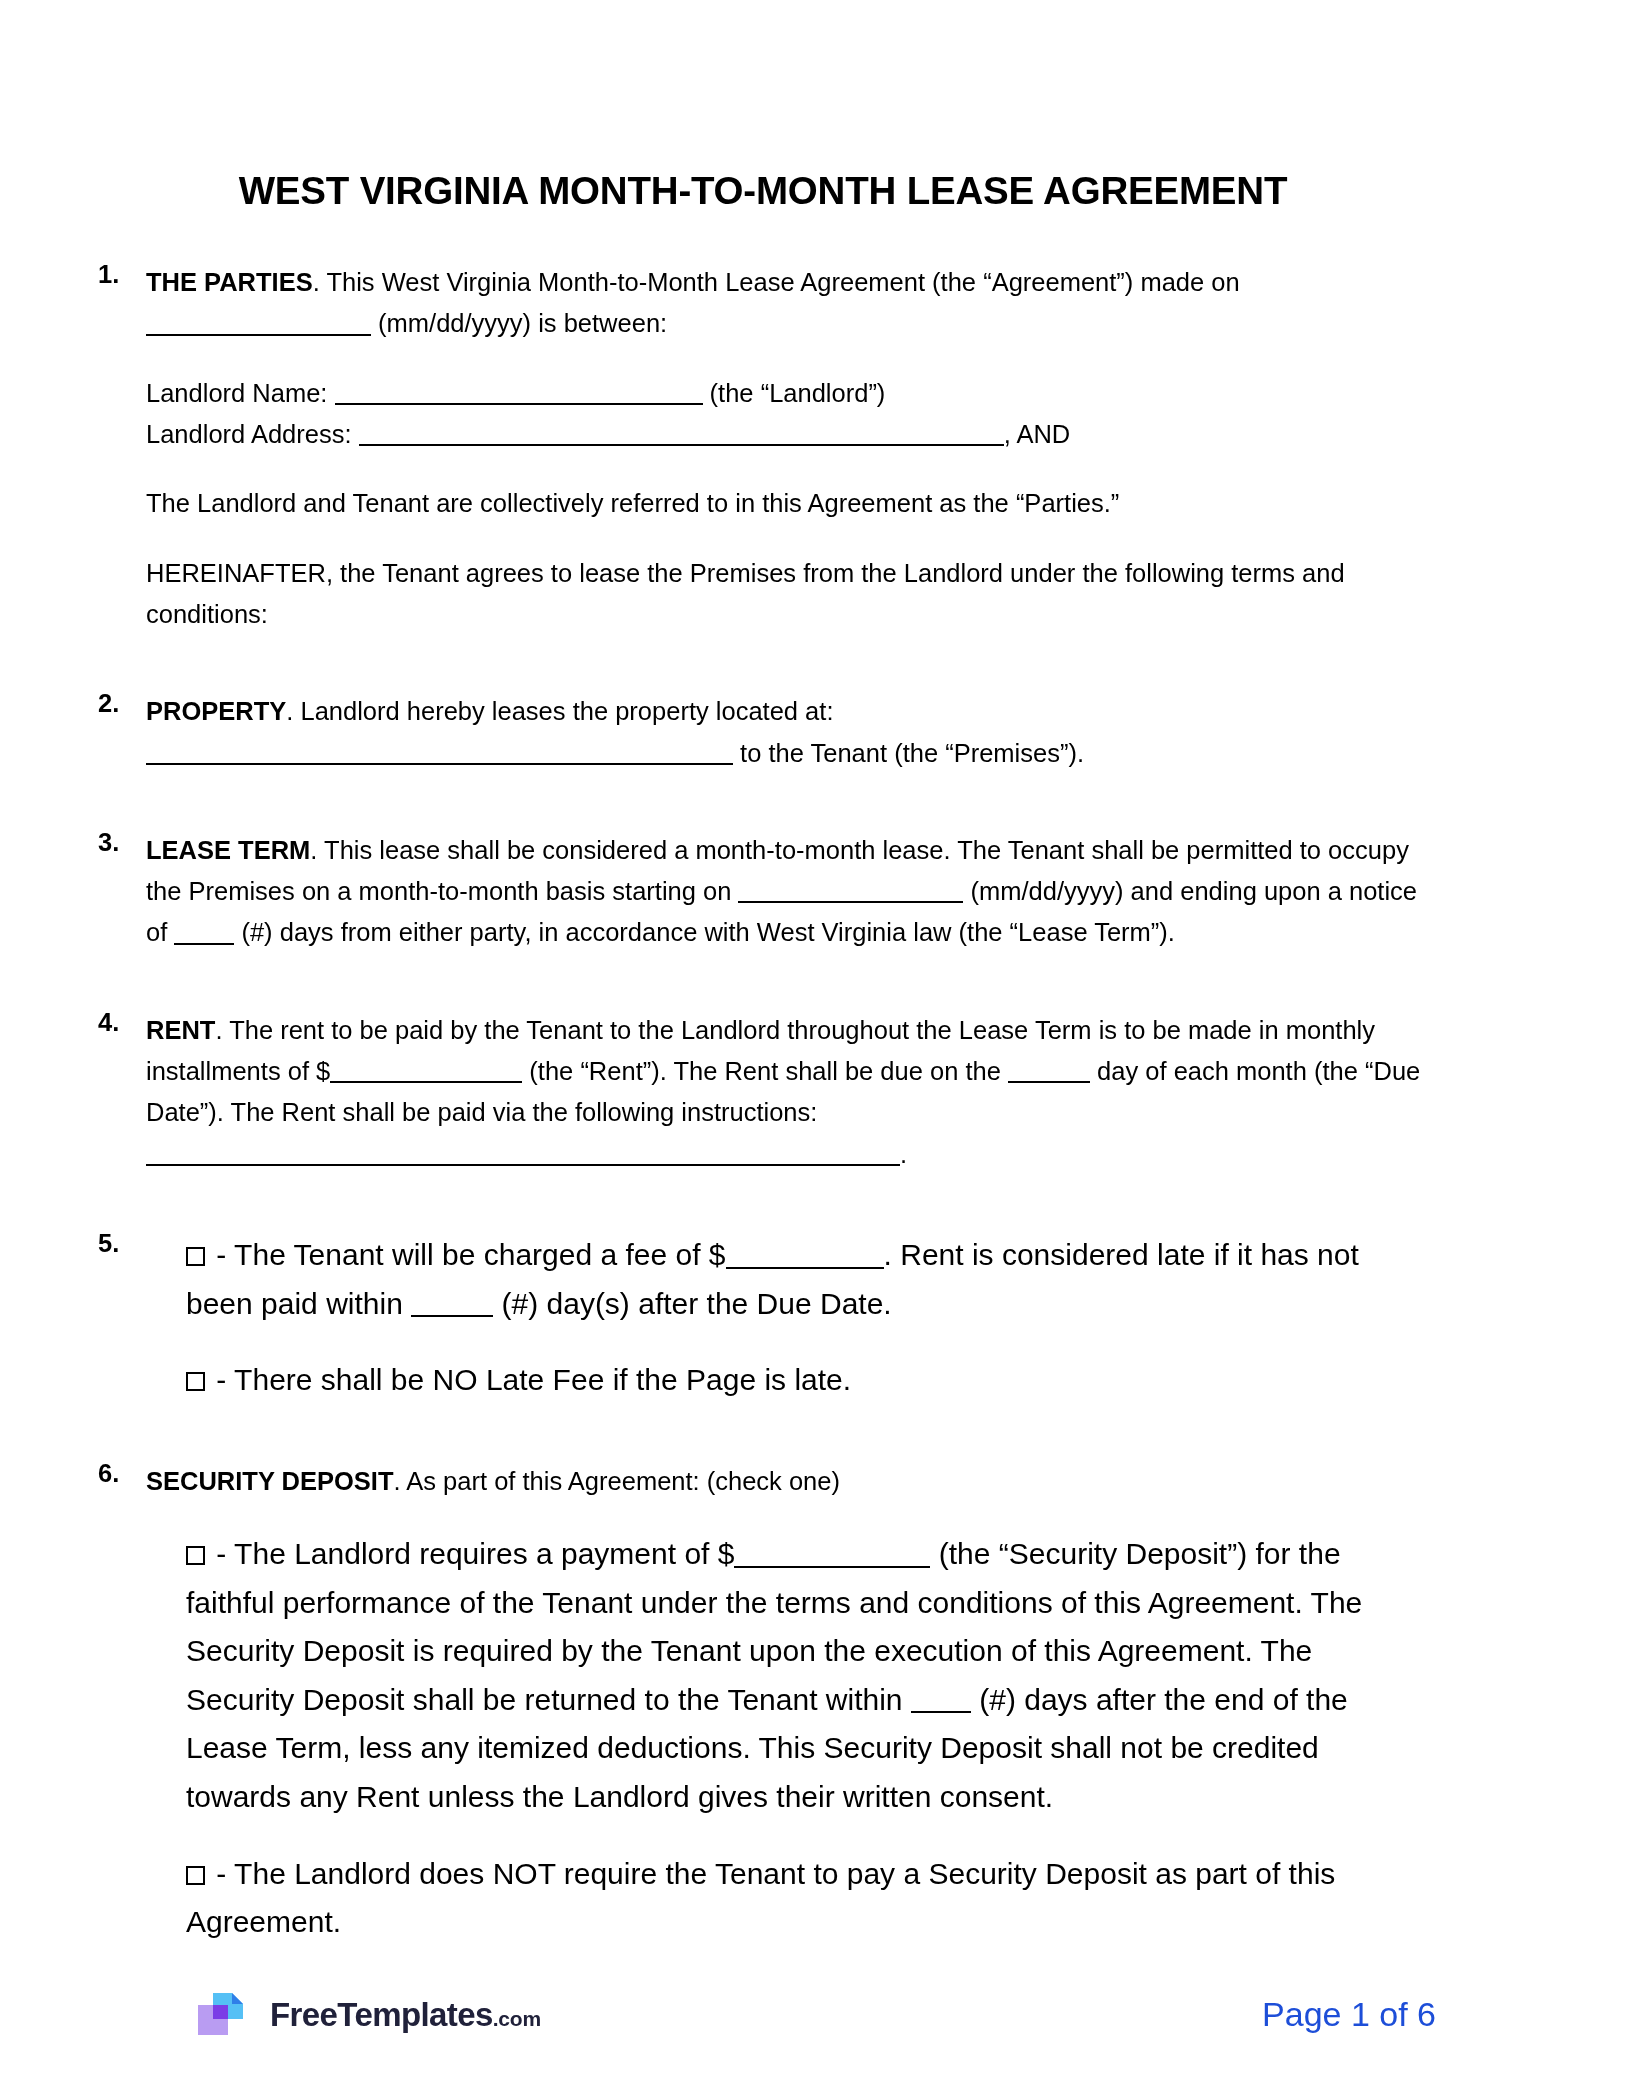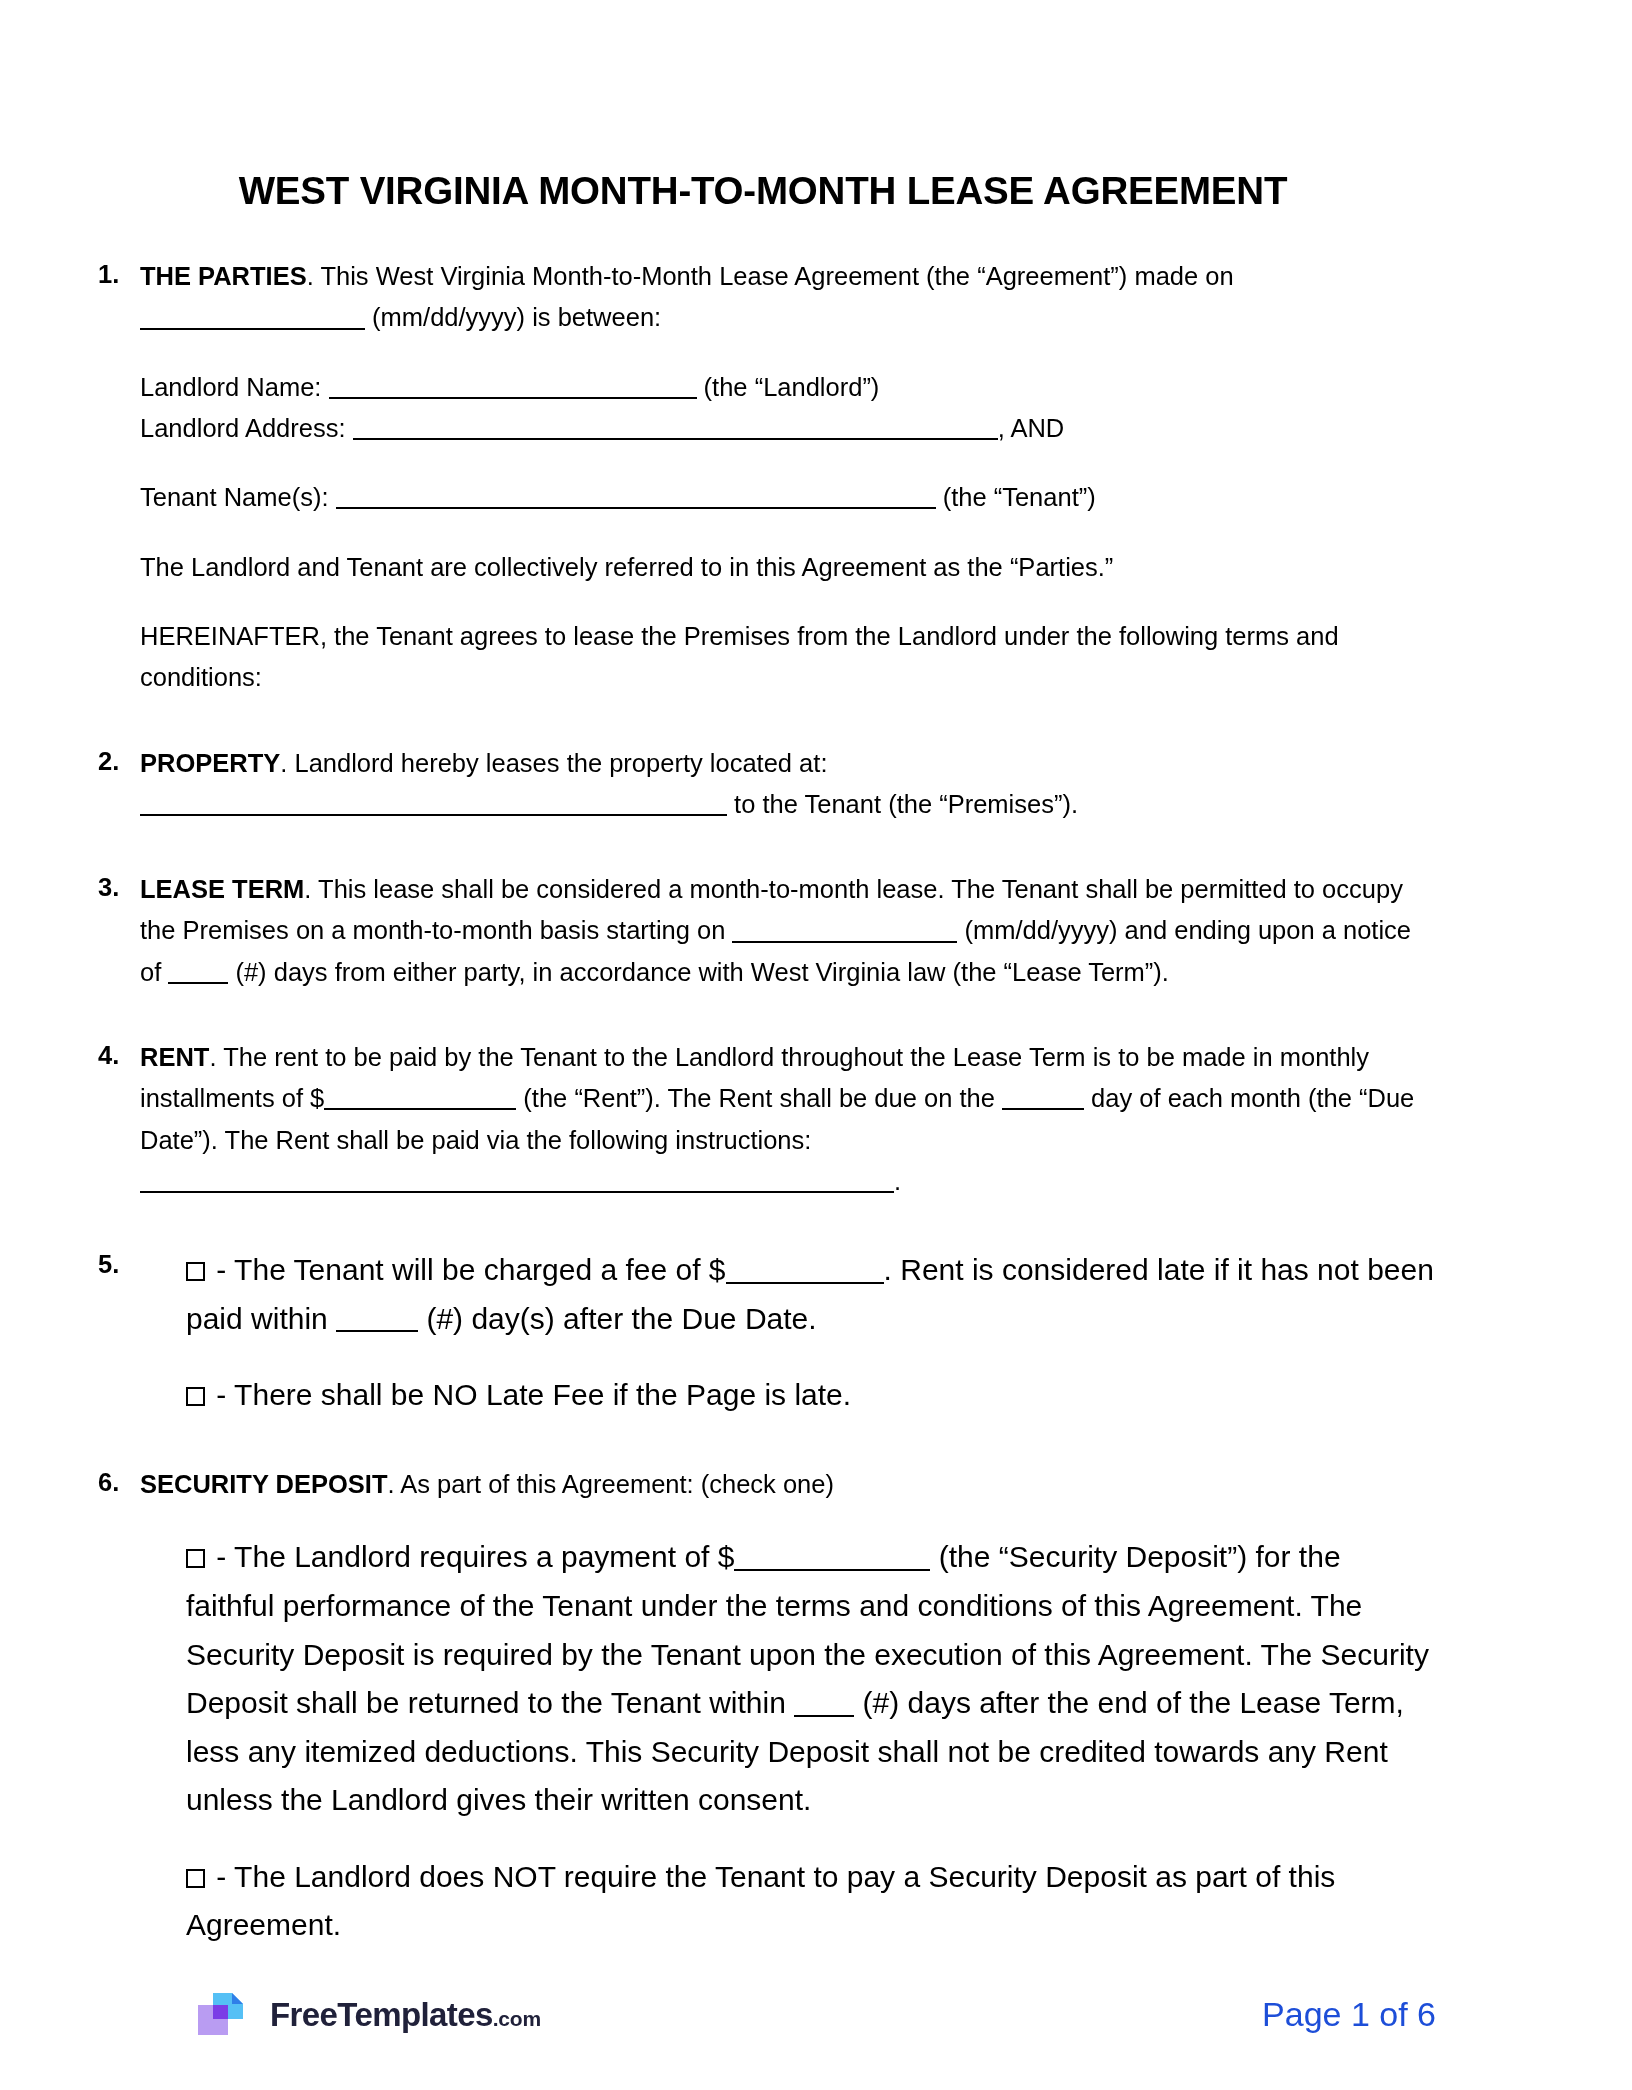--- a/index.html
+++ b/index.html
@@ -51,21 +51,21 @@
     box-sizing: border-box;
   }
   .sec-body {
     flex: 1 1 auto;
     font-size: 25.5px;
     line-height: 1.62;
   }
   .para {
     font-size: 25.5px;
     line-height: 1.62;
-    margin: 2px;
+    margin: 8px;
   }
   .para + .para {
     margin-top: 28px;
   }
   .indent-block {
     margin-left: 48px;
     font-size: 30px;
     line-height: 1.62;
   }
   b { font-weight: bold; }
@@ -152,21 +152,20 @@
     <div class="section">
       <div class="sec-num">1.</div>
       <div class="sec-body">
         <p class="para"><b>THE PARTIES</b><span>. This West Virginia Month-to-Month Lease Agreement (the “Agreement”) made on </span><span class="u u-date"></span><span> (mm/dd/yyyy) is between:</span></p>
 
         <p class="para">
           <span>Landlord Name: </span><span class="u u-llname"></span><span> (the “Landlord”)</span><br>
           <span>Landlord Address: </span><span class="u u-lladdr"></span><span>, AND</span>
         </p>
 
-        <p class="para"><span>Tenant Name(s): </span><span class="u u-tenant"></span><span> (the “Tenant”)</span></p>
 
         <p class="para">The Landlord and Tenant are collectively referred to in this Agreement as the “Parties.”</p>
 
         <p class="para">HEREINAFTER, the Tenant agrees to lease the Premises from the Landlord under the following terms and conditions:</p>
       </div>
     </div>
 
     <div class="section">
       <div class="sec-num">2.</div>
       <div class="sec-body">

